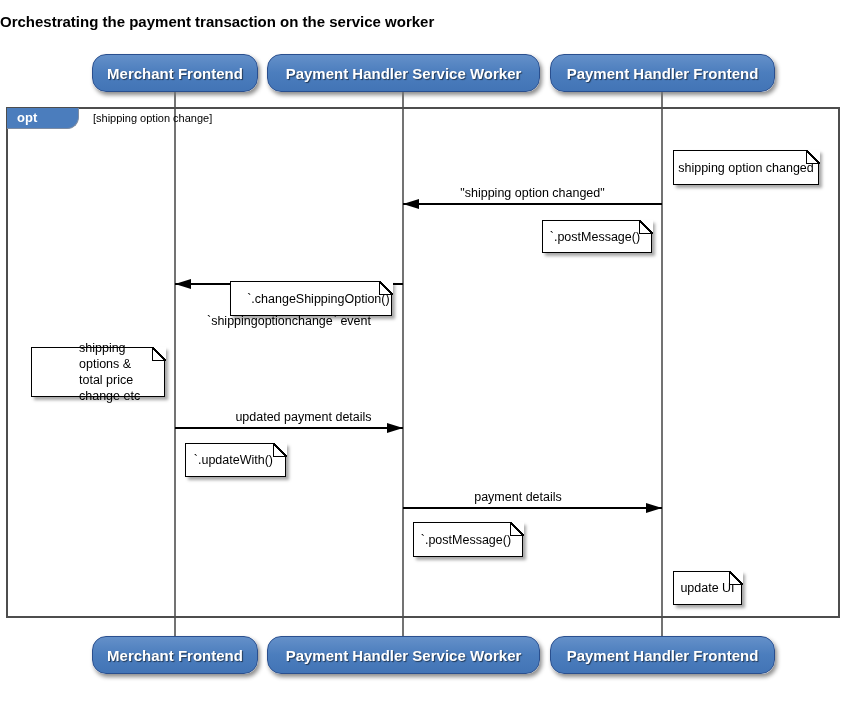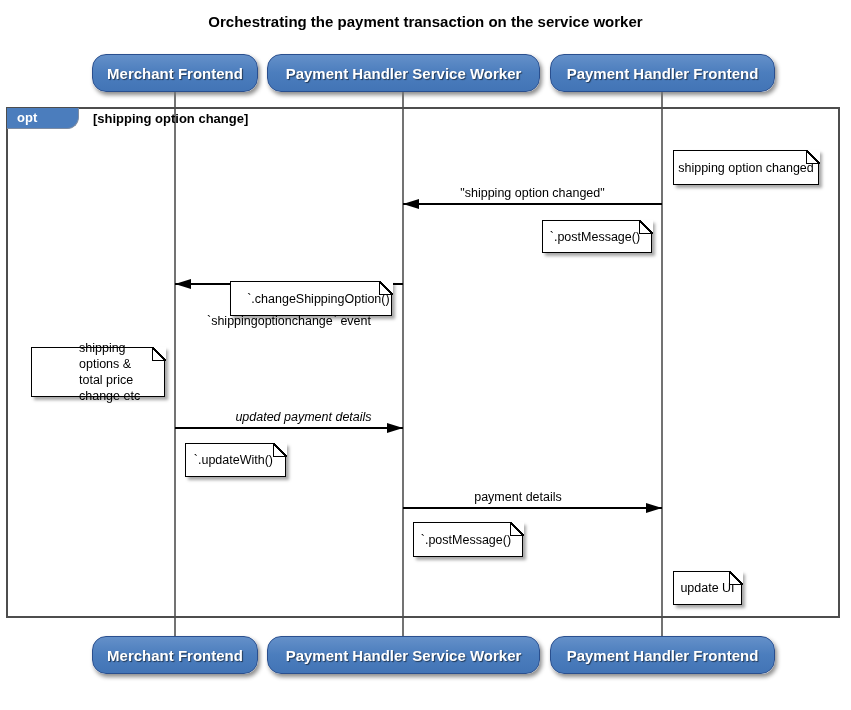--- a/index.html
+++ b/index.html
@@ -1,21 +1,21 @@
 <!DOCTYPE html>
 <html><head>
 <meta charset="utf-8">
 <style>
   html,body { margin:0; padding:0; background:#ffffff; }
   .canvas {
     position:relative; width:851px; height:710px; background:#fff;
     font-family:"Liberation Sans", sans-serif; color:#000; overflow:hidden;
   }
   .title {
-    position:absolute; top:13px; left:0; width:851px; text-align:center;
+    position:absolute; top:13px; left:0; width:851px; text-align:left;
     font-size:15px; font-weight:bold;
   }
   .actor {
     position:absolute; height:38px; box-sizing:border-box;
     background:linear-gradient(180deg,#6490c9 0%,#4b7dbd 50%,#4274b6 100%);
     border:1px solid #2a4f8e; border-radius:14px;
     box-shadow:2px 3px 4px rgba(0,0,0,0.45);
     color:#fff; font-weight:bold; font-size:15px;
     display:flex; align-items:center; justify-content:center;
     text-shadow:1px 1px 1px rgba(0,0,0,0.55);
@@ -24,21 +24,21 @@
   .frame {
     position:absolute; left:6px; top:107px; width:834px; height:511px;
     border:2px solid #4d4d4d; box-sizing:border-box;
   }
   .frame-tab {
     position:absolute; left:7px; top:108px; width:72px; height:21px; box-sizing:border-box;
     background:#4b7dbd; border:1px solid #7d8ca3; border-top:none; border-left:none;
     border-radius:0 0 12px 0;
     color:#fff; font-weight:bold; font-size:13px; line-height:19px; padding-left:10px;
   }
-  .frame-cond { position:absolute; left:84px; top:110px; font-size:13px; font-weight:bold; line-height:17px;padding-left:9px; }
+  .frame-cond { position:absolute; left:84px; top:110px; font-size:11px; font-weight:normal; line-height:17px;padding-left:9px; }
   .msg-line { position:absolute; height:2px; background:#000; }
   .msg-label { position:absolute; font-size:12.5px; text-align:center; line-height:16px; }
   .head { position:absolute; width:0; height:0; border-style:solid; }
   .head-left  { border-width:5px 16px 5px 0; border-color:transparent #000 transparent transparent; }
   .head-right { border-width:5px 0 5px 16px; border-color:transparent transparent transparent #000; }
   .note {
     position:absolute; background:#fff; border:1.5px solid #000; box-sizing:border-box;
     box-shadow:3px 3px 3px rgba(0,0,0,0.35);
     font-size:12.5px; line-height:16px; white-space:pre-line;
     display:flex; align-items:center; justify-content:center; text-align:center;
@@ -78,21 +78,21 @@
   <div class="frame-cond">[shipping option change]</div>
 
   <div class="msg-label" style="left:403px; top:185px; width:259px;">"shipping option changed"</div>
   <div class="msg-line" style="left:403px; top:203px; width:259px;"></div>
   <div class="head head-left" style="left:403px; top:199px;"></div>
 
   <div class="msg-label" style="left:175px; top:265px; width:228px;margin-top:48px;">`shippingoptionchange` event</div>
   <div class="msg-line" style="left:175px; top:283px; width:228px;"></div>
   <div class="head head-left" style="left:175px; top:279px;"></div>
 
-  <div class="msg-label" style="left:175px; top:409px; width:257px;font-style:italic;">updated payment details</div>
+  <div class="msg-label" style="left:175px; top:409px; width:257px;">updated payment details</div>
   <div class="msg-line" style="left:175px; top:427px; width:228px;"></div>
   <div class="head head-right" style="left:387px; top:423px;"></div>
 
   <div class="msg-label" style="left:403px; top:489px; width:230px;">payment details</div>
   <div class="msg-line" style="left:403px; top:507px; width:259px;"></div>
   <div class="head head-right" style="left:646px; top:503px;"></div>
 
   <div class="note" style="left:673px; top:138px; width:146px; height:35px;margin-top:12px;">shipping option changed</div>
   <div class="note" style="left:542px; top:220px; width:110px; height:33px;">`.postMessage()`</div>
   <div class="note" style="left:230px; top:281px; width:162px; height:35px;padding-left:23px;">`.changeShippingOption()`</div>

